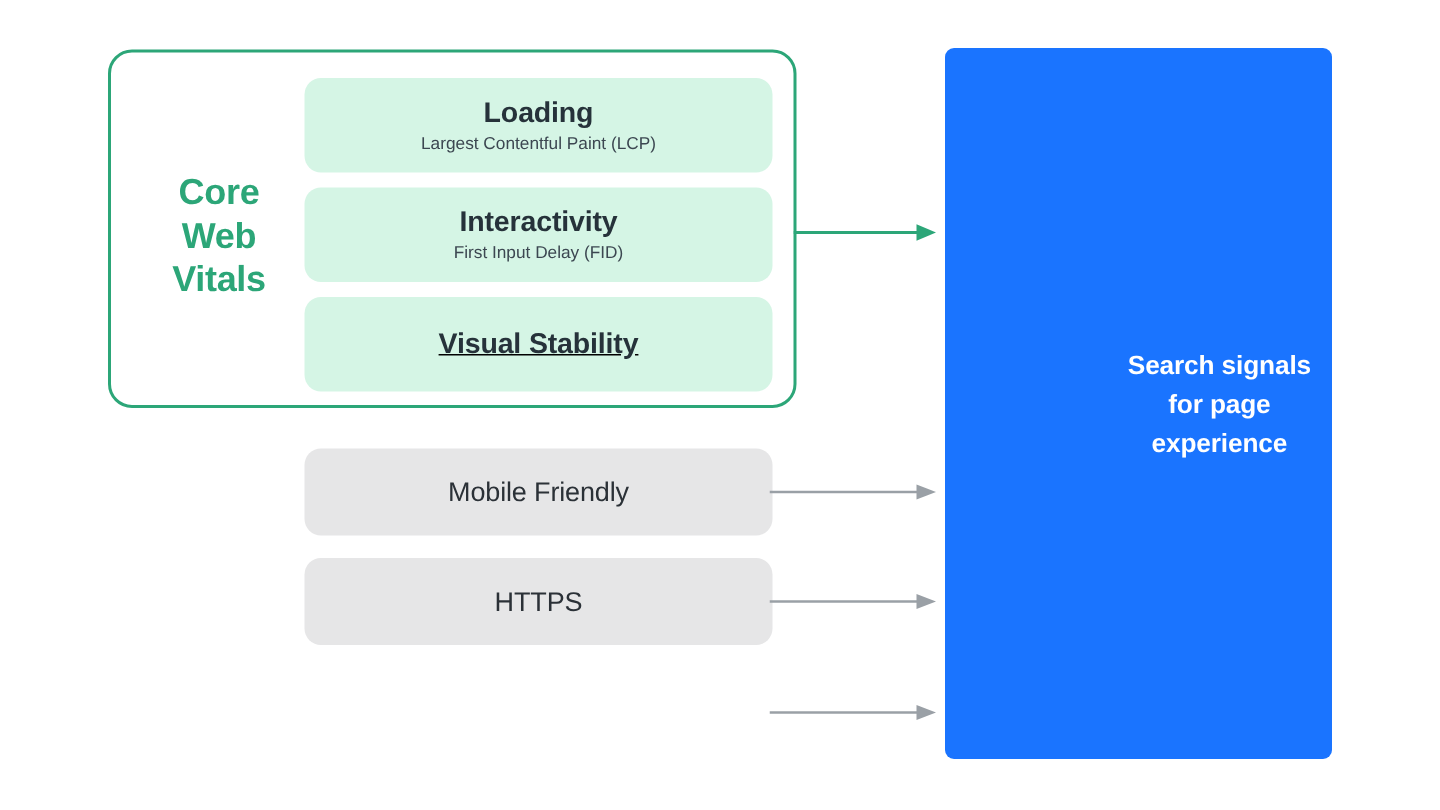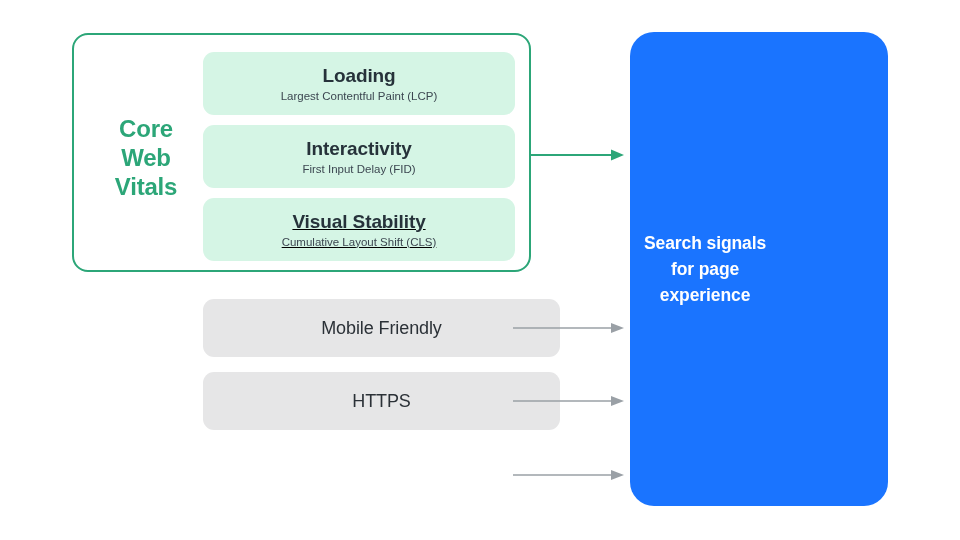--- a/index.html
+++ b/index.html
@@ -75,21 +75,21 @@
     font-size: 11.5px;
     font-weight: normal;
     line-height: 16px;
     margin-top: 1px;
   }
 
   
   .gray-card {
     position: absolute;
     left: 203px;
-    width: 357px;
+    width: 312px;
     height: 58px;
     border-radius: 11px;
     background: #E6E6E7;
     display: flex;
     align-items: center;
     justify-content: center;
   }
   .gray-card.g0 { top: 299px; }
   .gray-card.g1 { top: 372px; }
   .gray-card.g2 { top: 446px; }
@@ -102,25 +102,25 @@
     letter-spacing: -0.1px;
   }
 
   
   .blue-box {
     position: absolute;
     left: 630px;
     top: 32px;
     width: 258px;
     height: 474px;
-    border-radius: 24px;
+    border-radius: 6px;
     background: #1A74FF;
     display: flex;
     align-items: center;
-    justify-content: flex-start;
+    justify-content: flex-end;
   }
   .blue-text {
     color: #ffffff;
     font-size: 17.5px;
     font-weight: bold;
     line-height: 26px;
     text-align: center;
     letter-spacing: -0.1px;
     white-space: pre-line;
     padding: 0 14px;
@@ -154,21 +154,20 @@
     <div class="metric-sub">Largest Contentful Paint (LCP)</div>
   </div>
 
   <div class="metric-card m1">
     <div class="metric-title">Interactivity</div>
     <div class="metric-sub">First Input Delay (FID)</div>
   </div>
 
   <div class="metric-card m2">
     <div class="metric-title">Visual Stability</div>
-    <div class="metric-sub">Cumulative Layout Shift (CLS)</div>
   </div>
 
   <div class="gray-card g0">
     <div class="gray-label">Mobile Friendly</div>
   </div>
 
   <div class="gray-card g1">
     <div class="gray-label">HTTPS</div>
   </div>
 

